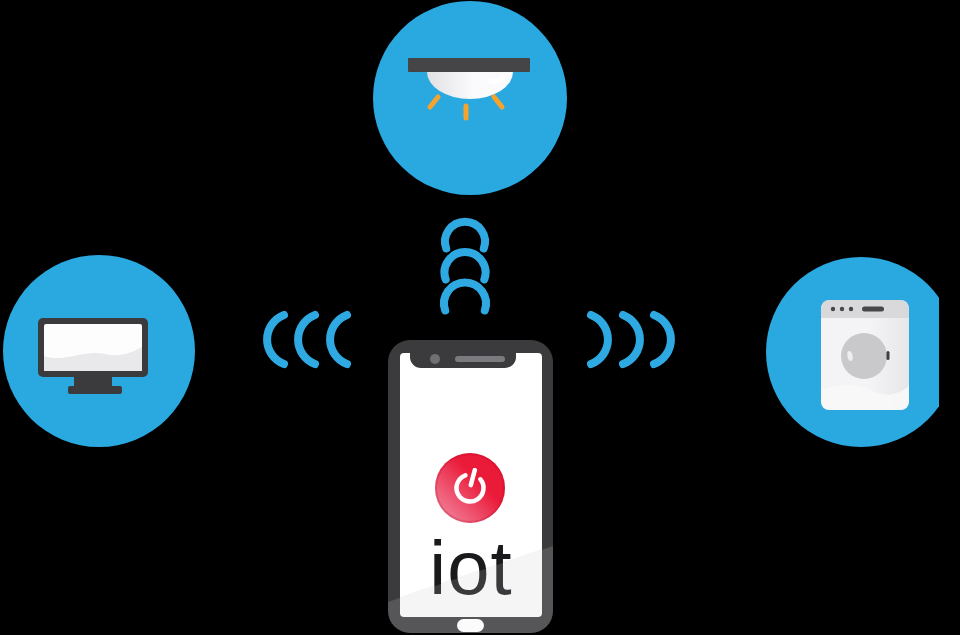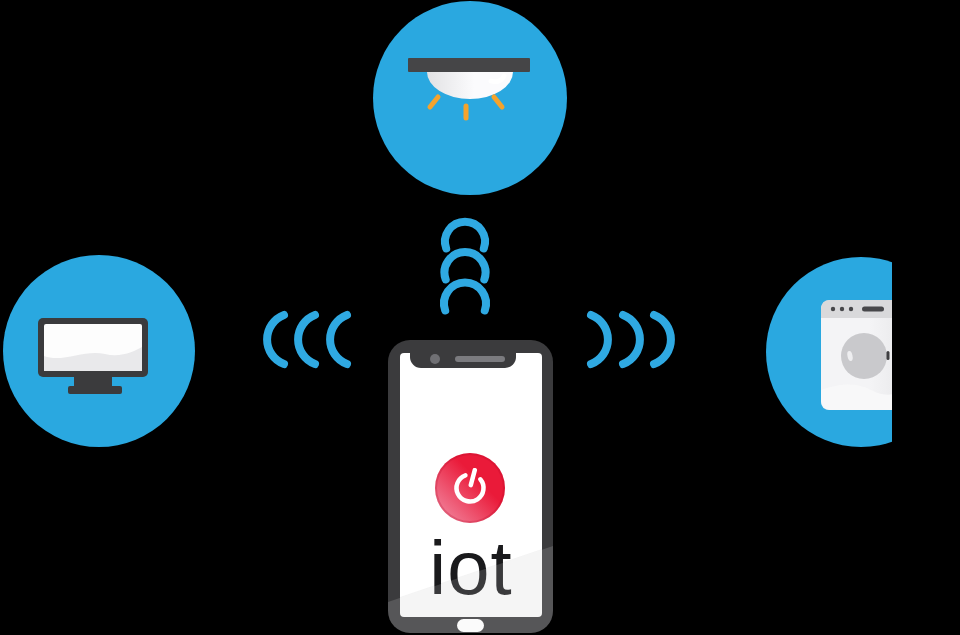--- a/index.html
+++ b/index.html
@@ -1,19 +1,20 @@
 <!DOCTYPE html>
 <html style="--bg: #000000; --blue: #2aa8e0; --signal-blue: #2fa9e2; --charcoal: #3b3b3d; --charcoal-dark: #454547; --orange: #f5a32c; --red: #ea1a39; --red-light: #f293ab; --panel-gray: #d9d9db; --washer-white: #f2f2f4; --door-gray: #c9c9cc; --text-dark: #1a1a1c;"><head>
 <meta charset="utf-8">
 <style>
   html,body{margin:0;padding:0;background:#000;}
   .stage{
     position:relative;width:892px;height:635px;overflow:hidden;
     background:var(--bg,#000);
     font-family:"Liberation Sans",sans-serif;
+    padding-left:47px;
   }
   
   .device-circle{position:absolute;border-radius:50%;background:var(--blue,#2aa8e0);}
   .circle-top{left:373px;top:1px;width:194px;height:194px;}
   .circle-left{left:3px;top:255px;width:192px;height:192px;}
   .circle-right{left:766px;top:257px;width:190px;height:190px;}
   .device-circle svg{position:absolute;left:0;top:0;width:100%;height:100%;}
 
   
   .f-char{fill:var(--charcoal,#3b3b3d);}

